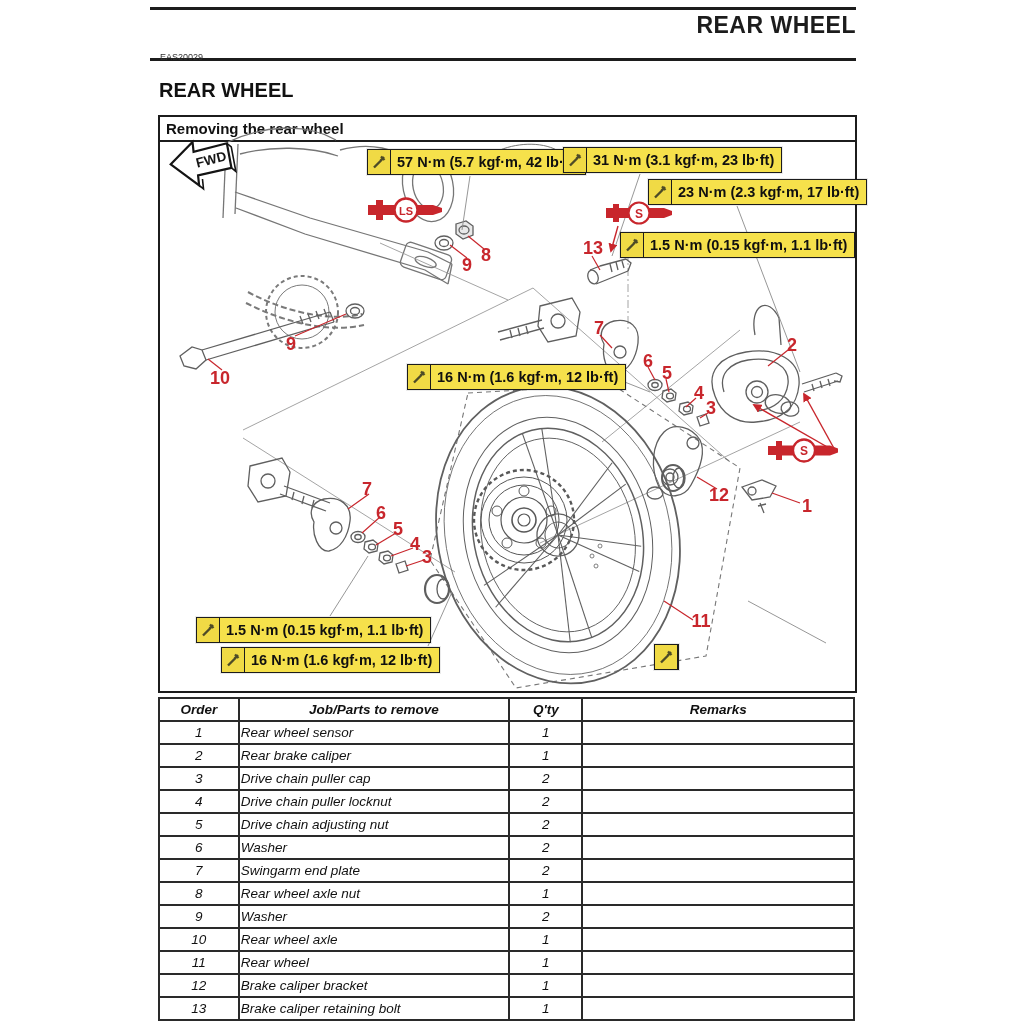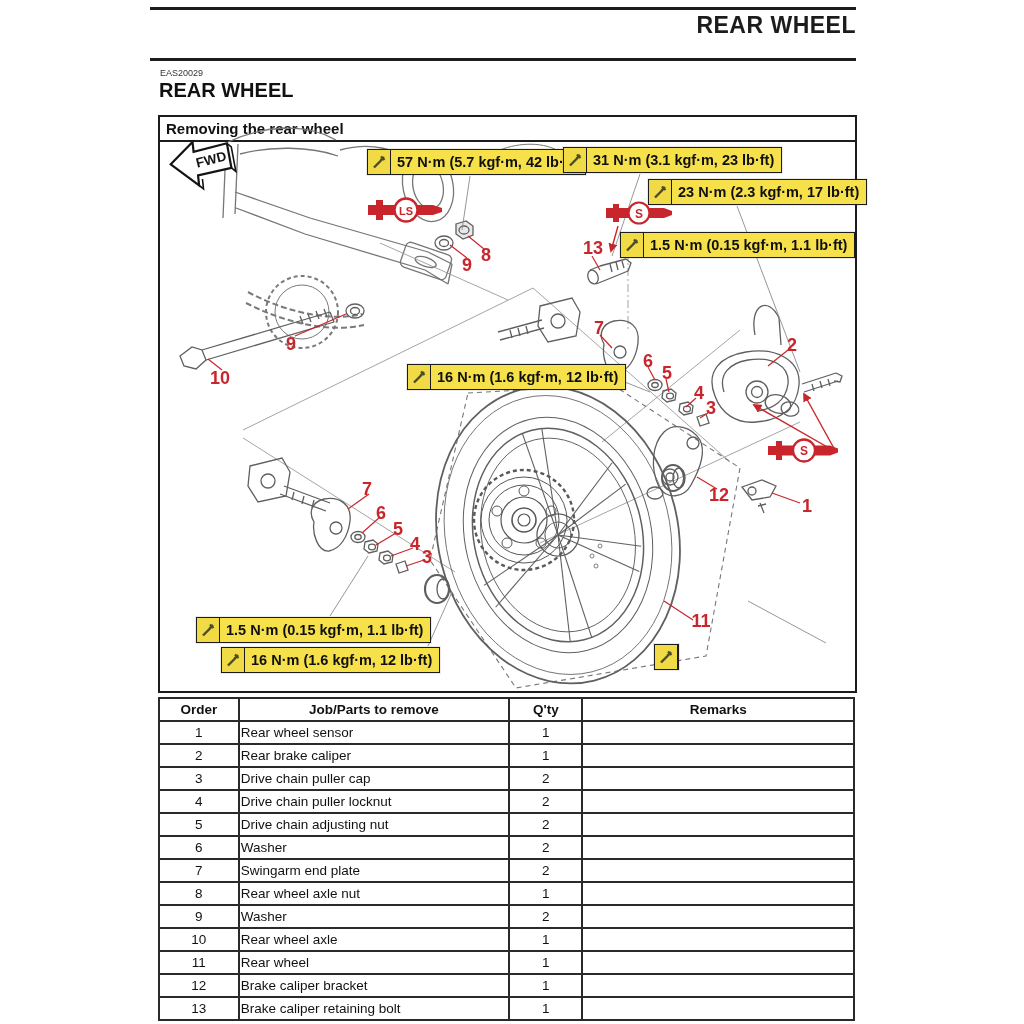--- a/index.html
+++ b/index.html
@@ -1,40 +1,40 @@
 <!DOCTYPE html>
 <html><head>
 <meta charset="utf-8">
 <style>
   html,body{margin:0;padding:0;background:#ffffff;}
   .page{position:relative;width:1024px;height:1024px;background:#ffffff;overflow:hidden;
         font-family:"Liberation Sans", sans-serif;color:#1a1a1a;border-radius:25px;}
   .rule{position:absolute;background:#1c1c1c;}
   .running-header{position:absolute;right:168px;top:12px;font-size:23px;font-weight:bold;
         letter-spacing:.5px;color:#1c1c1c;}
-  .doc-code{position:absolute;left:160px;top:68px;font-size:9px;color:#333;}
+  .doc-code{position:absolute;left:160px;top:52px;font-size:9px;color:#333;}
   .doc-title{position:absolute;left:159px;top:79px;font-size:20px;font-weight:bold;margin:0;color:#111;}
   .diagram-box{position:absolute;left:158px;top:115px;width:695px;height:574px;border:2px solid #1c1c1c;}
   .diagram-caption{position:absolute;left:0;top:0;width:100%;box-sizing:border-box;
         padding:3px 0 3px 6px;font-size:15px;font-weight:bold;border-bottom:2px solid #1c1c1c;color:#111;}
   .art{position:absolute;left:158px;top:115px;width:695px;height:574px;}
   .callout{position:absolute;display:flex;align-items:stretch;background:#f6e14b;
         border:1.6px solid #1c1c1c;height:24px;box-shadow:0 0 0 1px rgba(0,0,0,.08);}
   .callout .wrench{display:flex;align-items:center;justify-content:center;width:22px;
         border-right:1.6px solid #1c1c1c;background:#f0da45;}
   .callout .ctext{display:flex;align-items:center;padding:0 7px 0 6px;font-size:14.5px;
         font-weight:bold;color:#101010;white-space:nowrap;}
   .pn{position:absolute;transform:translate(-50%,-50%);color:#c8262c;font-size:18px;
         font-weight:bold;line-height:1;}
   .gsym{position:absolute;}
   .fwd{position:absolute;left:166px;top:136px;}
   table.parts{position:absolute;left:158px;top:697px;width:697px;border-collapse:collapse;
         font-size:13.5px;color:#111;}
   table.parts th, table.parts td{border:2px solid #2a2a2a;padding:1px 1px;height:19px;
-        background:#fff;}
+        background:#fff;font-style:italic;}
   table.parts th{font-weight:bold;text-align:center;}
   td.c-order{width:72px;text-align:center;}
   td.c-job{width:254px;text-align:left;padding-left:12px;}
   td.c-qty{width:66px;text-align:center;}
   td.c-rem{width:255px;}
 </style>
 </head>
 <body>
 
 <div class="page">

